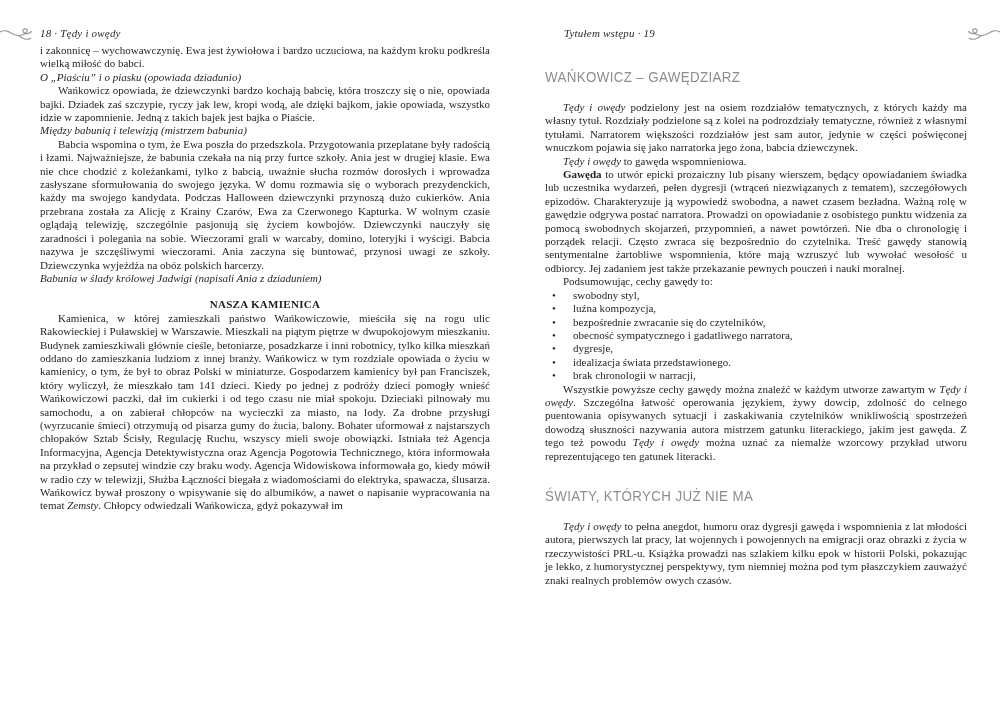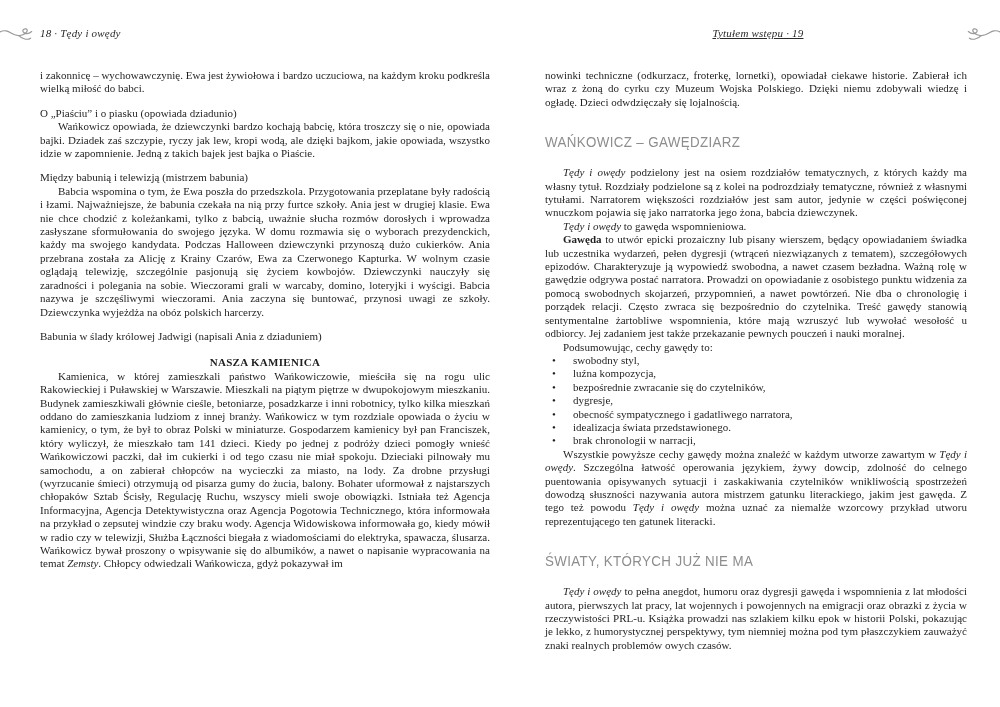--- a/index.html
+++ b/index.html
@@ -17,37 +17,37 @@
     overflow:hidden;
   }
   .spread{position:relative;width:1000px;height:707px;background:var(--c-bg);}
 
   .running-header{
     position:absolute;top:27px;
     font-style:italic;font-size:11px;color:#2a2a2a;
     letter-spacing:0.2px;
   }
   .running-header.left{left:40px;}
-  .running-header.right{left:547px;width:422px;text-align:center;text-decoration:underline;}
+  .running-header.right{left:564px;width:422px;text-align:left;}
 
   .ornament{position:absolute;top:22px;}
   .ornament.left{left:0;}
   .ornament.right{right:0;transform:scaleX(-1);}
   .ornament svg path{stroke:var(--c-ornament);fill:none;stroke-width:2.3;stroke-linecap:round;}
 
-  .page-col{position:absolute;top:69px;font-size:11px;line-height:13.4px;}
+  .page-col{position:absolute;top:44px;font-size:11px;line-height:13.4px;}
   .page-col.left{left:40px;width:450px;}
   .page-col.right{left:545px;width:422px;}
 
   .para{text-align:justify;}
   .para.indent{text-indent:18px;}
   .para .em{font-style:italic;}
   .para .strong{font-weight:bold;}
 
-  .iheading{margin-top:11px;text-align:left;}
+  .iheading{font-style:italic;text-align:left;}
   .bheading{font-weight:bold;margin-top:13px;letter-spacing:0.3px;text-align:center;}
   .sheading{
     font-family:"Liberation Sans",sans-serif;
     font-size:14.5px;line-height:16px;
     color:var(--c-sheading);
     letter-spacing:0.4px;
     margin:25px 0 16px;
     font-weight:normal;
     transform:scaleX(0.92);transform-origin:left;
   }
@@ -82,32 +82,31 @@
       <div class="iheading"><span>O „Piaściu” i o piasku (opowiada dziadunio)</span></div>
       <div class="para indent"><span>Wańkowicz opowiada, że dziewczynki bardzo kochają babcię, która troszczy się o nie, opowiada bajki. Dziadek zaś szczypie, ryczy jak lew, kropi wodą, ale dzięki bajkom, jakie opowiada, wszystko idzie w zapomnienie. Jedną z takich bajek jest bajka o Piaście.</span></div>
       <div class="iheading"><span>Między babunią i telewizją (mistrzem babunia)</span></div>
       <div class="para indent"><span>Babcia wspomina o tym, że Ewa poszła do przedszkola. Przygotowania przeplatane były radością i łzami. Najważniejsze, że babunia czekała na nią przy furtce szkoły. Ania jest w drugiej klasie. Ewa nie chce chodzić z koleżankami, tylko z babcią, uważnie słucha rozmów dorosłych i wprowadza zasłyszane sformułowania do swojego języka. W domu rozmawia się o wyborach prezydenckich, każdy ma swojego kandydata. Podczas Halloween dziewczynki przynoszą dużo cukierków. Ania przebrana została za Alicję z Krainy Czarów, Ewa za Czerwonego Kapturka. W wolnym czasie oglądają telewizję, szczególnie pasjonują się życiem kowbojów. Dziewczynki nauczyły się zaradności i polegania na sobie. Wieczorami grali w warcaby, domino, loteryjki i wyścigi. Babcia nazywa je szczęśliwymi wieczorami. Ania zaczyna się buntować, przynosi uwagi ze szkoły. Dziewczynka wyjeżdża na obóz polskich harcerzy.</span></div>
       <div class="iheading"><span>Babunia w ślady królowej Jadwigi (napisali Ania z dziaduniem)</span></div>
       <div class="bheading"><span>NASZA KAMIENICA</span></div>
       <div class="para indent"><span>Kamienica, w której zamieszkali państwo Wańkowiczowie, mieściła się na rogu ulic Rakowieckiej i Puławskiej w Warszawie. Mieszkali na piątym piętrze w dwupokojowym mieszkaniu. Budynek zamieszkiwali głównie cieśle, betoniarze, posadzkarze i inni robotnicy, tylko kilka mieszkań oddano do zamieszkania ludziom z innej branży. Wańkowicz w tym rozdziale opowiada o życiu w kamienicy, o tym, że był to obraz Polski w miniaturze. Gospodarzem kamienicy był pan Franciszek, który wyliczył, że mieszkało tam 141 dzieci. Kiedy po jednej z podróży dzieci pomogły wnieść Wańkowiczowi paczki, dał im cukierki i od tego czasu nie miał spokoju. Dzieciaki pilnowały mu samochodu, a on zabierał chłopców na wycieczki za miasto, na lody. Za drobne przysługi (wyrzucanie śmieci) otrzymują od pisarza gumy do żucia, balony. Bohater uformował z najstarszych chłopaków Sztab Ścisły, Regulację Ruchu, wszyscy mieli swoje obowiązki. Istniała też Agencja Informacyjna, Agencja Detektywistyczna oraz Agencja Pogotowia Technicznego, która informowała na przykład o zepsutej windzie czy braku wody. Agencja Widowiskowa informowała go, kiedy mówił w radio czy w telewizji, Służba Łączności biegała z wiadomościami do elektryka, spawacza, ślusarza. Wańkowicz bywał proszony o wpisywanie się do albumików, a nawet o napisanie wypracowania na temat </span><span class="em">Zemsty</span><span>. Chłopcy odwiedzali Wańkowicza, gdyż pokazywał im</span></div>
     </div>
 
   <div class="page-col right">
-      <div class="para"><span>nowinki techniczne (odkurzacz, froterkę, lornetki), opowiadał ciekawe historie. Zabierał ich wraz z żoną do cyrku czy Muzeum Wojska Polskiego. Dzięki niemu zdobywali wiedzę i ogładę. Dzieci odwdzięczały się lojalnością.</span></div>
       <div class="sheading"><span>WAŃKOWICZ – GAWĘDZIARZ</span></div>
       <div class="para indent"><span class="em">Tędy i owędy</span><span> podzielony jest na osiem rozdziałów tematycznych, z których każdy ma własny tytuł. Rozdziały podzielone są z kolei na podrozdziały tematyczne, również z własnymi tytułami. Narratorem większości rozdziałów jest sam autor, jedynie w części poświęconej wnuczkom pojawia się jako narratorka jego żona, babcia dziewczynek.</span></div>
       <div class="para indent"><span class="em">Tędy i owędy</span><span> to gawęda wspomnieniowa.</span></div>
       <div class="para indent"><span class="strong">Gawęda</span><span> to utwór epicki prozaiczny lub pisany wierszem, będący opowiadaniem świadka lub uczestnika wydarzeń, pełen dygresji (wtrąceń niezwiązanych z tematem), szczegółowych epizodów. Charakteryzuje ją wypowiedź swobodna, a nawet czasem bezładna. Ważną rolę w gawędzie odgrywa postać narratora. Prowadzi on opowiadanie z osobistego punktu widzenia za pomocą swobodnych skojarzeń, przypomnień, a nawet powtórzeń. Nie dba o chronologię i porządek relacji. Często zwraca się bezpośrednio do czytelnika. Treść gawędy stanowią sentymentalne żartobliwe wspomnienia, które mają wzruszyć lub wywołać wesołość u odbiorcy. Jej zadaniem jest także przekazanie pewnych pouczeń i nauki moralnej.</span></div>
       <div class="para indent"><span>Podsumowując, cechy gawędy to:</span></div>
       <ul class="bullets">
         <li>swobodny styl,</li>
         <li>luźna kompozycja,</li>
         <li>bezpośrednie zwracanie się do czytelników,</li>
+        <li>obecność sympatycznego i gadatliwego narratora,</li>
         <li>dygresje,</li>
-        <li>obecność sympatycznego i gadatliwego narratora,</li>
         <li>idealizacja świata przedstawionego.</li>
         <li>brak chronologii w narracji,</li>
       </ul>
       <div class="para indent"><span>Wszystkie powyższe cechy gawędy można znaleźć w każdym utworze zawartym w </span><span class="em">Tędy i owędy</span><span>. Szczególna łatwość operowania językiem, żywy dowcip, zdolność do celnego puentowania opisywanych sytuacji i zaskakiwania czytelników wnikliwością spostrzeżeń dowodzą słuszności nazywania autora mistrzem gatunku literackiego, jakim jest gawęda. Z tego też powodu </span><span class="em">Tędy i owędy</span><span> można uznać za niemalże wzorcowy przykład utworu reprezentującego ten gatunek literacki.</span></div>
       <div class="sheading"><span>ŚWIATY, KTÓRYCH JUŻ NIE MA</span></div>
       <div class="para indent"><span class="em">Tędy i owędy</span><span> to pełna anegdot, humoru oraz dygresji gawęda i wspomnienia z lat młodości autora, pierwszych lat pracy, lat wojennych i powojennych na emigracji oraz obrazki z życia w rzeczywistości PRL-u. Książka prowadzi nas szlakiem kilku epok w historii Polski, pokazując je lekko, z humorystycznej perspektywy, tym niemniej można pod tym płaszczykiem zauważyć znaki realnych problemów owych czasów.</span></div>
     </div>
 
 </div>
 

